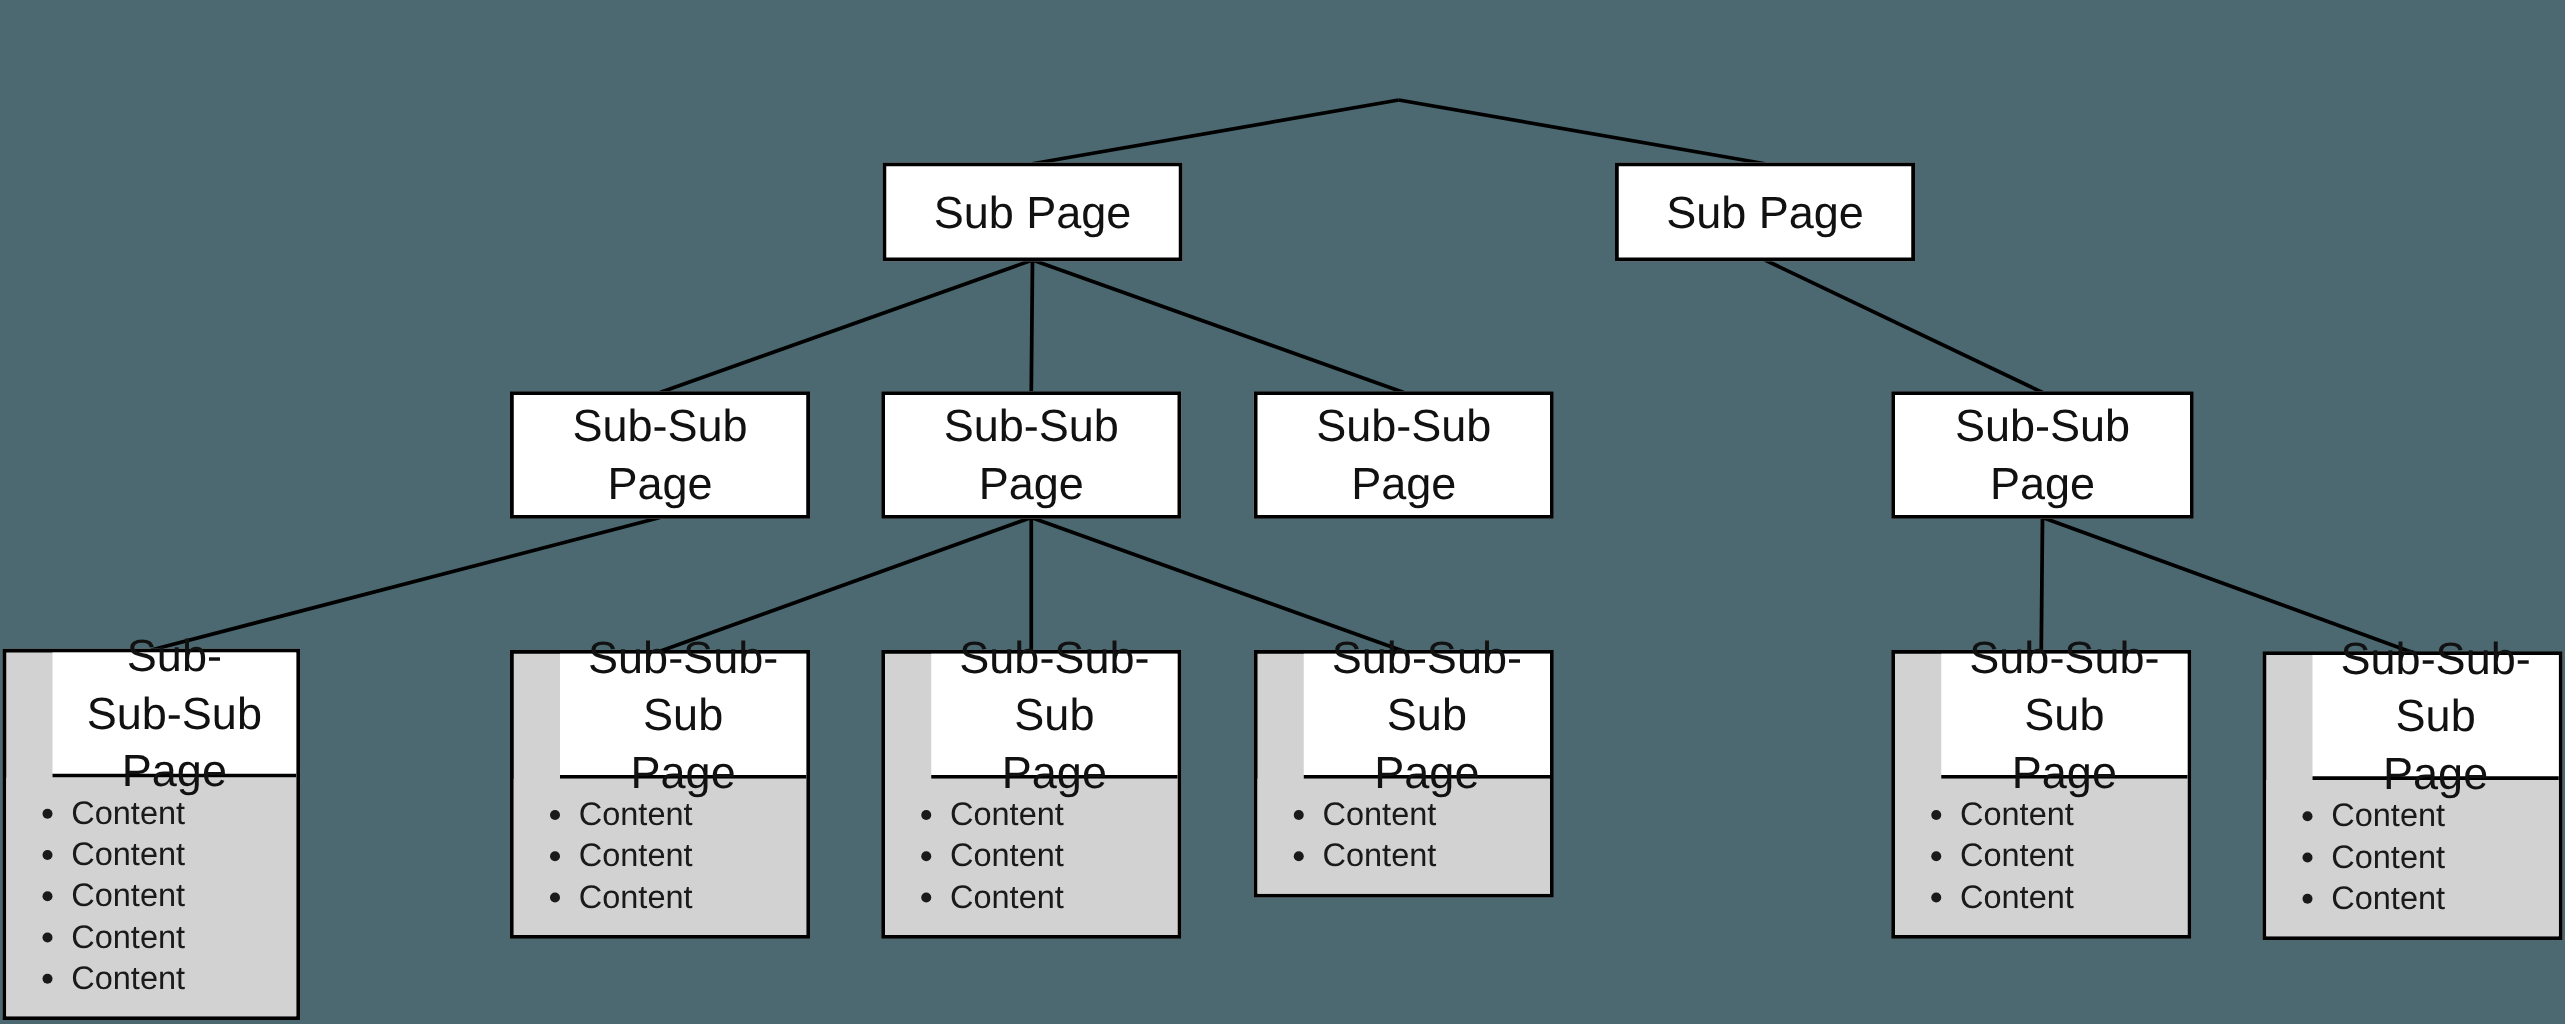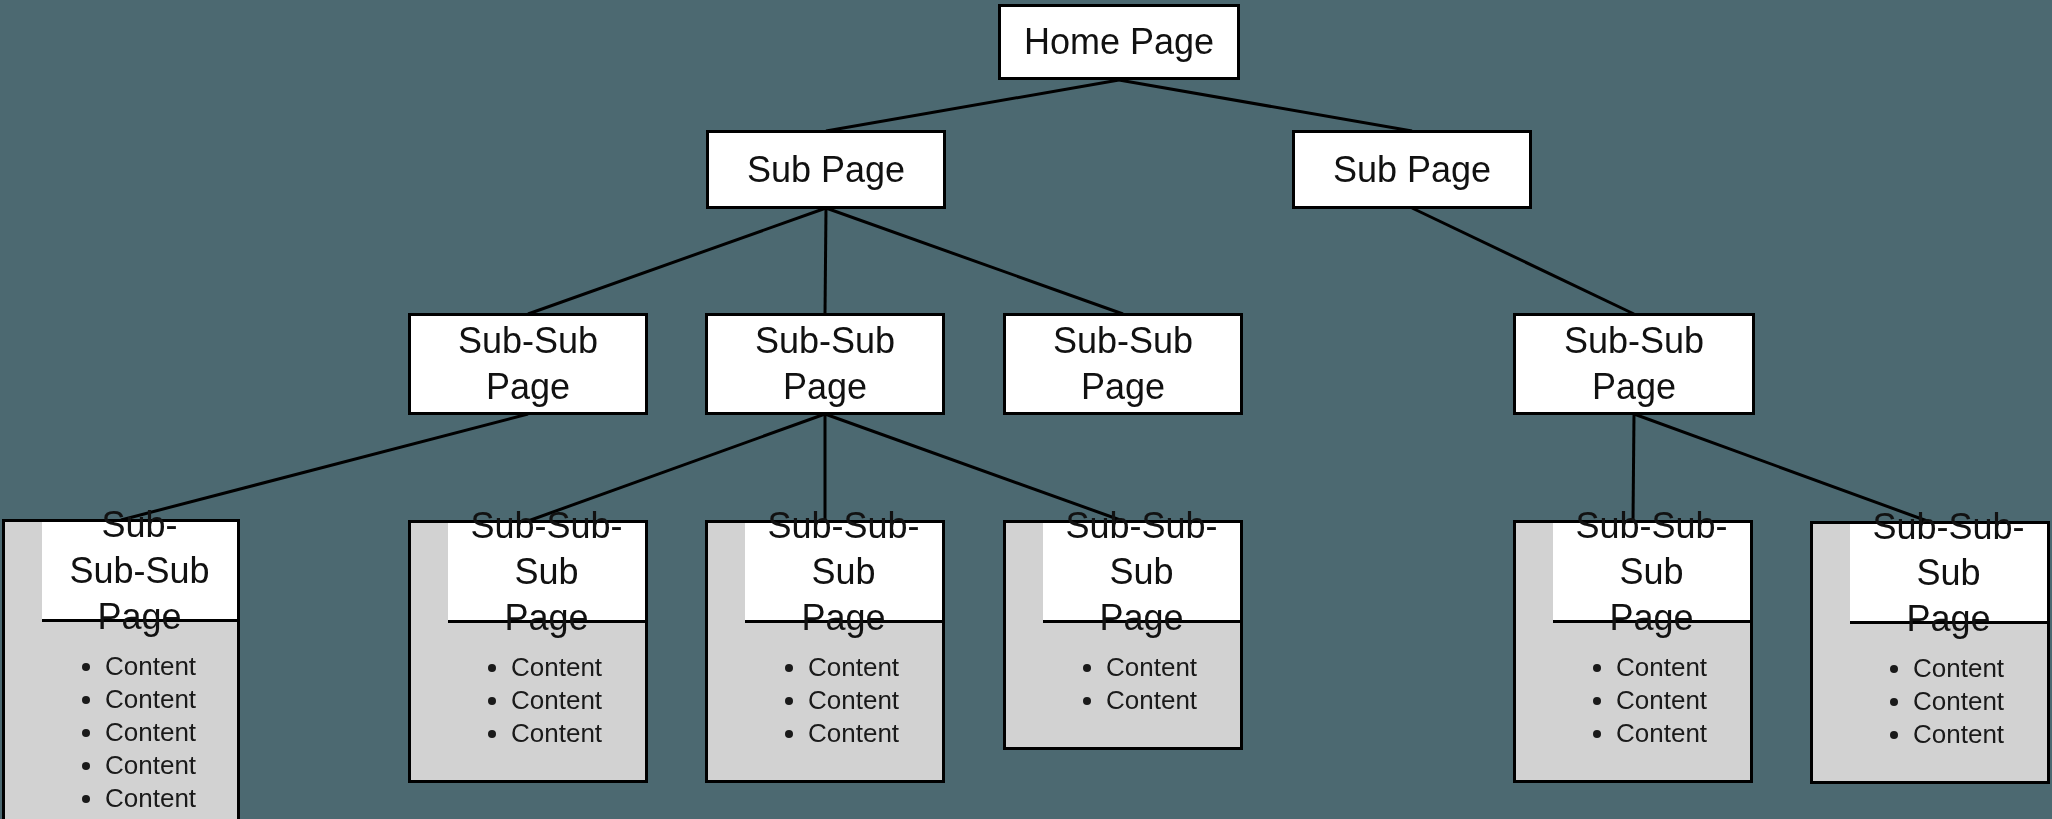--- a/index.html
+++ b/index.html
@@ -61,22 +61,22 @@
     font-size:36px;
     line-height:46px;
     padding:0 22px;
     margin-left:37px;
   }
   .node-sss .content{
     background:#d2d2d2;
     padding:12px 6px 14px 0;
   }
   .node-sss .content ul{
-    margin:16px;
-    padding:0 0 0 84px;
+    margin:0;
+    padding:0 0 0 52px;
     list-style:disc;
   }
   .node-sss .content li{
     font-size:26px;
     line-height:33px;
     color:#1a1a1a;
   }
   .n-sss1{left:2px;top:519px;width:238px;}
   .n-sss2{left:408px;top:520px;width:240px;}
   .n-sss3{left:705px;top:520px;width:240px;}
@@ -97,23 +97,20 @@
     <line x1="826" y1="208" x2="1123" y2="314" stroke="#000" stroke-width="3"></line>
     <line x1="1412" y1="208" x2="1634" y2="314" stroke="#000" stroke-width="3"></line>
     <line x1="528" y1="414" x2="121" y2="520" stroke="#000" stroke-width="3"></line>
     <line x1="825" y1="414" x2="528" y2="521" stroke="#000" stroke-width="3"></line>
     <line x1="825" y1="414" x2="825" y2="521" stroke="#000" stroke-width="3"></line>
     <line x1="825" y1="414" x2="1123" y2="521" stroke="#000" stroke-width="3"></line>
     <line x1="1634" y1="414" x2="1633" y2="521" stroke="#000" stroke-width="3"></line>
     <line x1="1634" y1="414" x2="1930" y2="522" stroke="#000" stroke-width="3"></line>
   </svg>
 
-  <div class="node n-home single">
-    <span class="lbl">Home Page</span>
-  </div>
 
   <div class="node n-subl single">
     <span class="lbl">Sub Page</span>
   </div>
 
   <div class="node n-subr single">
     <span class="lbl">Sub Page</span>
   </div>
 
   <div class="node n-ss1">

